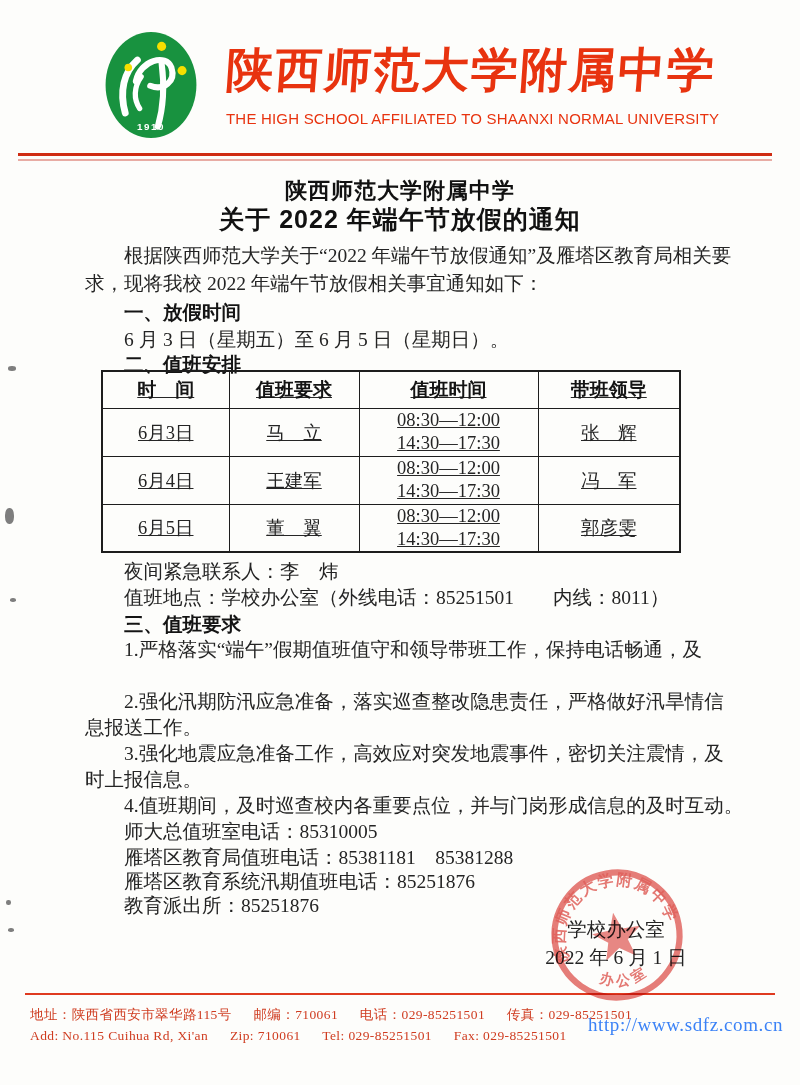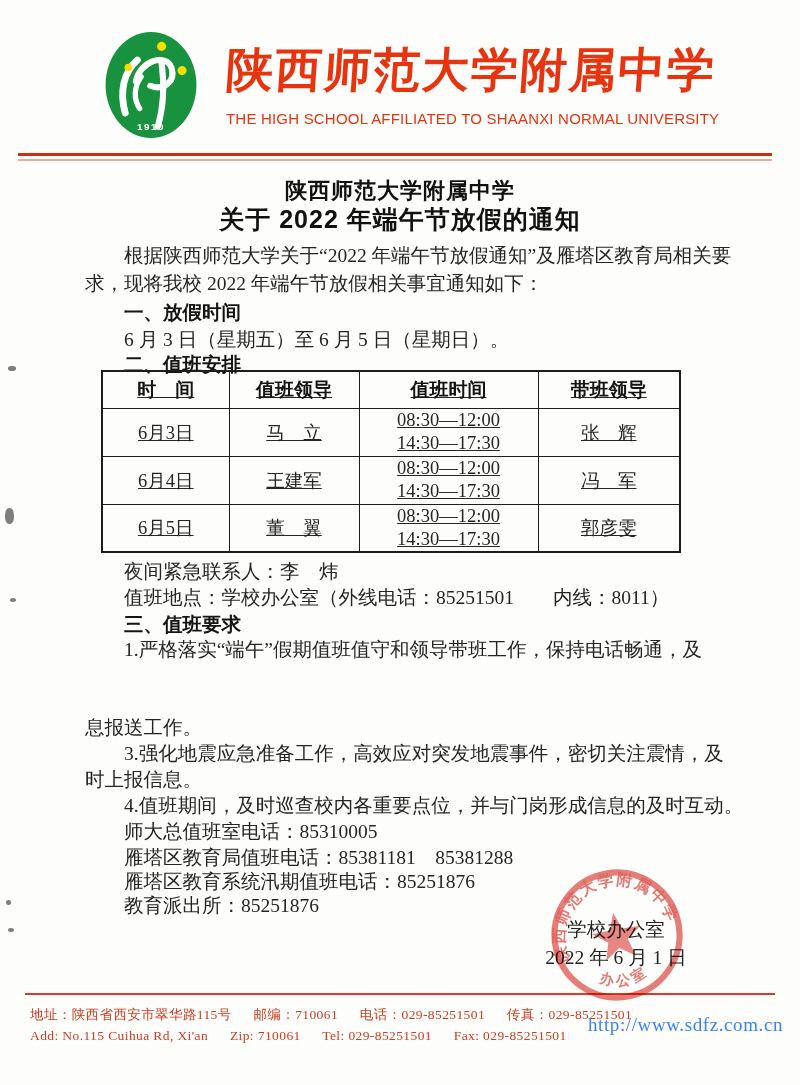--- a/index.html
+++ b/index.html
@@ -99,21 +99,21 @@
   <table class="duty">
     <colgroup>
         <col style="width:127px">
         <col style="width:130px">
         <col style="width:179px">
         <col style="width:142px">
       </colgroup>
     <thead>
       <tr>
         <th>时　间</th>
-        <th>值班领导</th>
+        <th>值班要求</th>
         <th>值班时间</th>
         <th>带班领导</th>
       </tr>
     </thead>
     <tbody>
       <tr>
         <td>6月3日</td>
         <td>马　立</td>
         <td class="times">
           <div>08:30—12:00</div>
@@ -139,20 +139,21 @@
         </td>
         <td>郭彦雯</td>
       </tr>
     </tbody>
   </table>
 
   <div class="ln ind" style="top:560px">夜间紧急联系人：李　炜</div>
   <div class="ln ind" style="top:586px">值班地点：学校办公室（外线电话：85251501　　内线：8011）</div>
   <div class="ln ind hd" style="top:612px">三、值班要求</div>
   <div class="ln ind" style="top:638px">1.严格落实“端午”假期值班值守和领导带班工作，保持电话畅通，及</div>
+  <div class="ln ind" style="top:690px">2.强化汛期防汛应急准备，落实巡查整改隐患责任，严格做好汛旱情信</div>
   <div class="ln" style="top:716px">息报送工作。</div>
   <div class="ln ind" style="top:742px">3.强化地震应急准备工作，高效应对突发地震事件，密切关注震情，及</div>
   <div class="ln" style="top:768px">时上报信息。</div>
   <div class="ln ind" style="top:794px">4.值班期间，及时巡查校内各重要点位，并与门岗形成信息的及时互动。</div>
   <div class="ln ind" style="top:820px">师大总值班室电话：85310005</div>
   <div class="ln ind" style="top:846px">雁塔区教育局值班电话：85381181　85381288</div>
   <div class="ln ind" style="top:870px">雁塔区教育系统汛期值班电话：85251876</div>
   <div class="ln ind" style="top:894px">教育派出所：85251876</div>
 
   <div class="sig">

